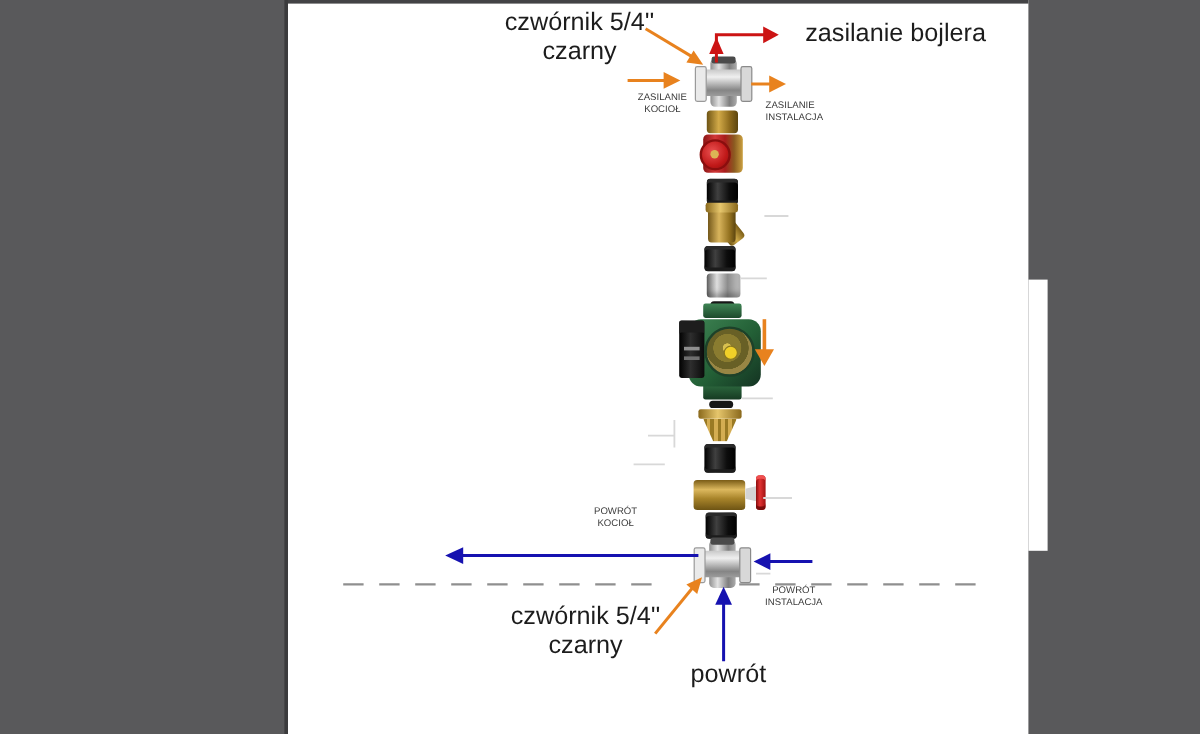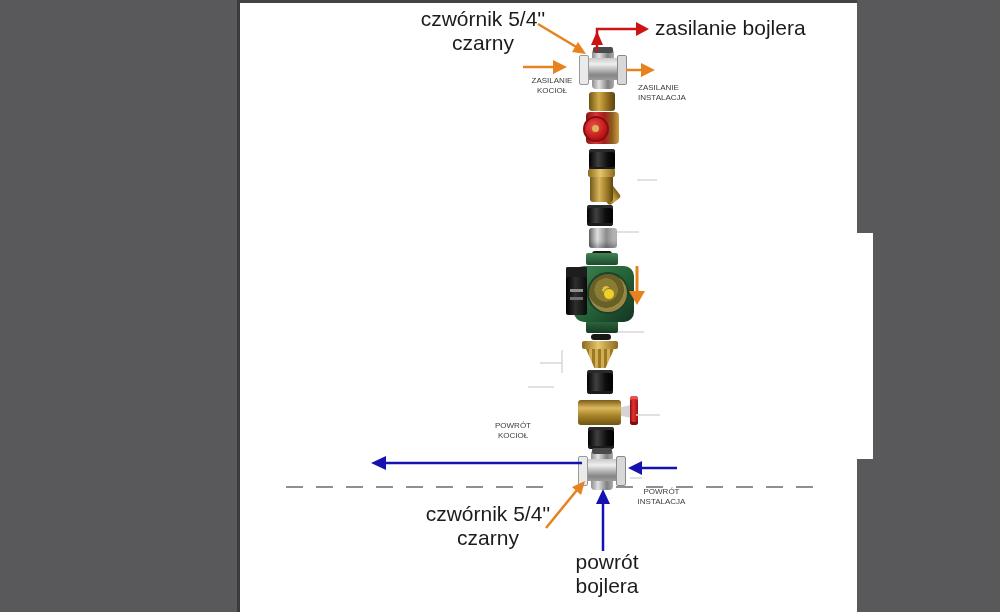--- a/index.html
+++ b/index.html
@@ -5,21 +5,21 @@
   html,body{margin:0;padding:0;background:#59595B;width:1000px;height:612px;overflow:hidden;
     font-family:"Liberation Sans","DejaVu Sans",sans-serif;}
   .stage{position:absolute;left:0;top:0;width:900px;height:612px;border-radius:20px;}
   .abs{position:absolute;}
   .white-main{left:240px;top:0;width:617px;height:612px;background:#ffffff;}
   .white-tab{left:857px;top:233px;width:16px;height:226px;background:#ffffff;}
   .left-line{left:237px;top:0;width:3px;height:612px;background:#3b3b3d;}
   .top-strip{left:240px;top:0;width:617px;height:3px;background:#434345;}
 
   .big-label{font-size:21px;line-height:24px;color:#1c1c1c;text-align:center;white-space:nowrap;}
-  .big-label-left{font-size:21px;line-height:24px;color:#1c1c1c;text-align:left;white-space:nowrap;}
+  .big-label-left{font-size:21px;line-height:24px;color:#1c1c1c;text-align:left;white-space:nowrap;margin-left:16px;}
   .small-label{font-size:8px;font-weight:normal;color:#3b3b3b;line-height:9.5px;text-align:center;white-space:nowrap;}
   .small-label.left{text-align:left;}
 
   
   .cross{width:44px;height:44px;}
   .cross .cv{position:absolute;left:11px;top:2px;width:22px;height:40px;border-radius:4px;
     background:linear-gradient(90deg,#8f8f8f,#e2e2e2 32%,#7f7f7f 72%,#ababab);}
   .cross .ch{position:absolute;left:0;top:11px;width:44px;height:22px;border-radius:4px;
     background:linear-gradient(180deg,#c9c9c9,#efefef 28%,#858585 78%,#9c9c9c);}
   .cross .capL{position:absolute;left:-2px;top:8px;width:8px;height:28px;background:#eaeaea;border:1px solid #9a9a9a;border-radius:2px;}
@@ -242,16 +242,15 @@
     <div>INSTALACJA</div>
   </div>
 
   <div class="abs big-label" style="left:393px;top:502px;width:190px;">
     <div>czwórnik  5/4''</div>
     <div>czarny</div>
   </div>
 
   <div class="abs big-label" style="left:553px;top:550px;width:108px;">
     <div>powrót</div>
-    <div>bojlera</div>
   </div>
 
 </div>
 
 </body></html>

